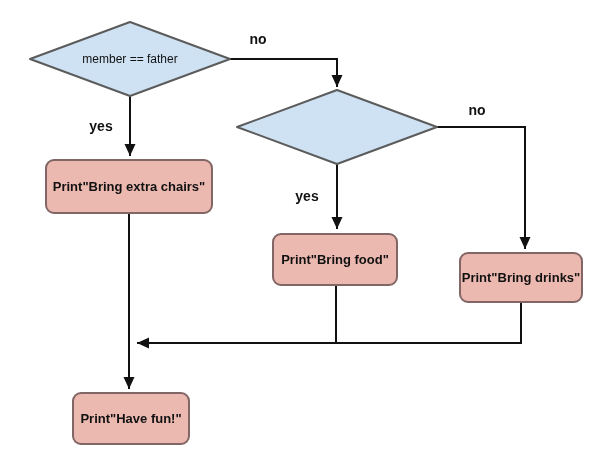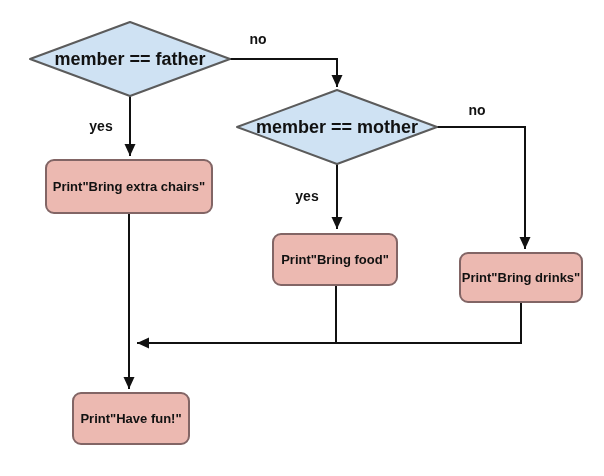--- a/index.html
+++ b/index.html
@@ -33,22 +33,22 @@
     stroke: var(--decision_border, #5b5b5b);
     stroke-width: 2;
     stroke-linejoin: round;
   }
   .node-label {
     position: absolute;
     display: flex;
     align-items: center;
     justify-content: center;
     text-align: center;
-    font-weight: bold;
-    font-size: 18px;
+    font-weight: normal;
+    font-size: 12px;
     color: var(--text, #111111);
     pointer-events: none;
   }
   .process {
     position: absolute;
     box-sizing: border-box;
     background: var(--process_fill, #ecb9b1);
     border: 2px solid var(--process_border, #826565);
     border-radius: 9px;
     display: flex;
@@ -86,21 +86,20 @@
     <polyline class="edge" points="437,127 525,127 525,249" marker-end="url(#arrow)"></polyline>
     <line class="edge" x1="129" y1="214" x2="129" y2="389" marker-end="url(#arrow)"></line>
     <line class="edge" x1="336" y1="286" x2="336" y2="344"></line>
     <polyline class="edge" points="521,303 521,343 137,343" marker-end="url(#arrow)"></polyline>
 
     <polygon class="decision-shape" points="30,59 130,22 230,59 130,96"></polygon>
     <polygon class="decision-shape" points="237,127 337,90 437,127 337,164"></polygon>
   </svg>
 
   <div class="node-label" style="left:30px; top:22px; width:200px; height:74px;">member == father</div>
-  <div class="node-label" style="left:237px; top:90px; width:200px; height:74px;">member == mother</div>
 
   <div class="process" style="left:45px; top:159px; width:168px; height:55px;">
     <div>Print</div>
     <div>"Bring extra chairs"</div>
   </div>
 
   <div class="process" style="left:272px; top:233px; width:126px; height:53px;">
     <div>Print</div>
     <div>"Bring food"</div>
   </div>

